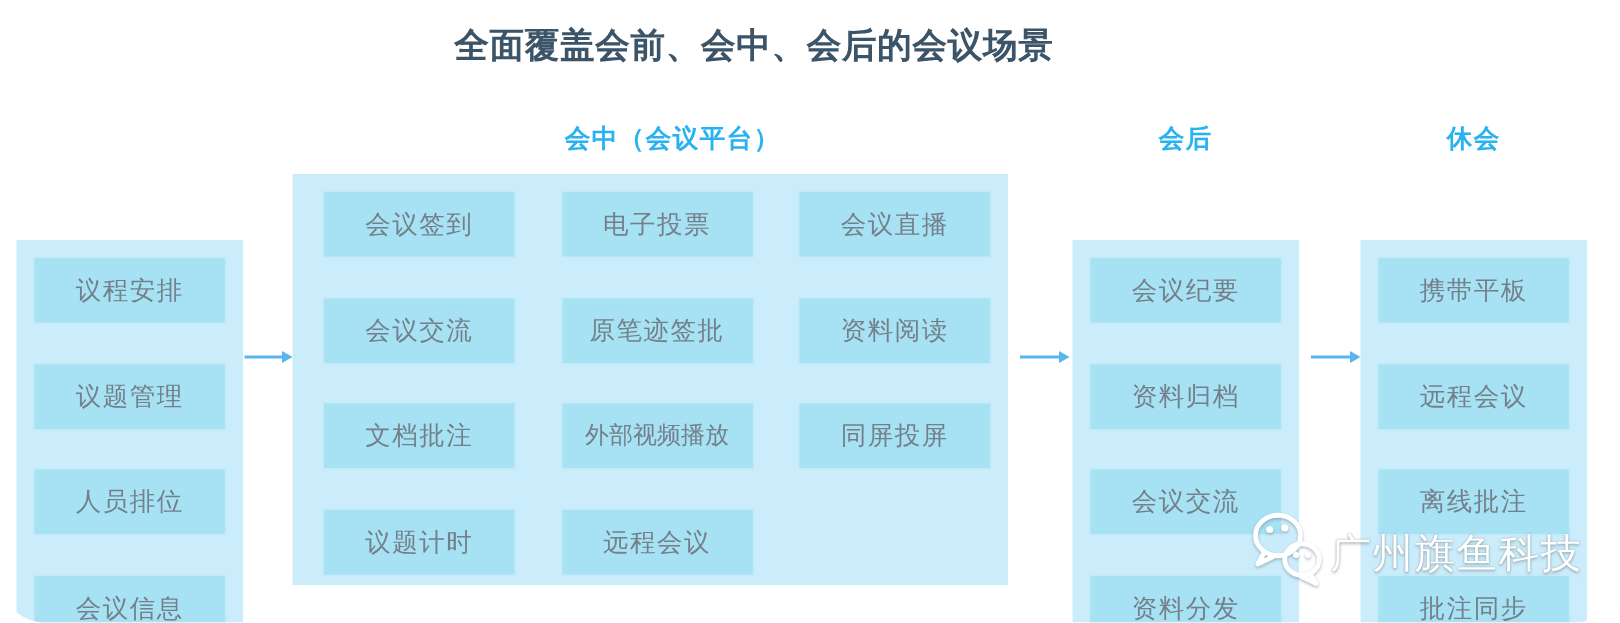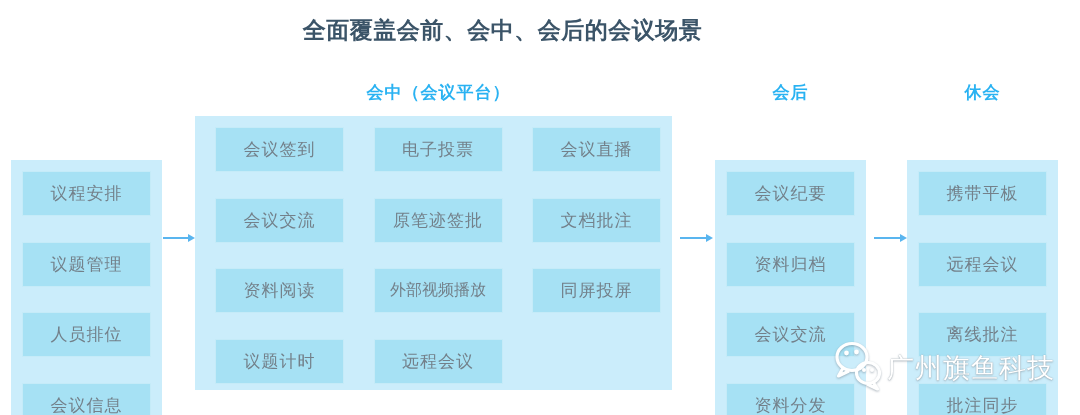--- a/index.html
+++ b/index.html
@@ -1,25 +1,25 @@
 <!DOCTYPE html>
 <html><head>
 <meta charset="utf-8">
 <style>
   html,body{margin:0;padding:0;background:#ffffff;}
   body{font-family:"Liberation Sans", sans-serif;}
-  .stage{position:relative;width:1080px;height:415px;background:#ffffff;overflow:hidden;}
+  .stage{position:relative;width:1080px;height:415px;background:#ffffff;overflow:hidden;border-radius:30px;}
 
   .title{position:absolute;top:15px;left:0;width:1005px;text-align:center;
          font-size:23px;font-weight:bold;color:#3b5468;letter-spacing:0.5px;}
 
   .col-header{position:absolute;top:81px;font-size:17px;font-weight:bold;
               color:#29b2f2;text-align:center;letter-spacing:1px;}
   .hdr-pre{left:11px;width:151px;}
-  .hdr-during{left:200px;width:477px;font-family:Liberation Serif, serif;}
+  .hdr-during{left:210px;width:477px;font-family:Liberation Serif, serif;}
   .hdr-post{left:715px;width:151px;}
   .hdr-recess{left:907px;width:151px;}
 
   .panel{position:absolute;top:116px;height:274px;background:#cbedfb;
          box-sizing:border-box;}
   .panel-flex{display:flex;flex-direction:column;justify-content:space-between;
               padding:11px 11px 6px;margin-top:44px;}
   .panel-pre{left:11px;width:151px;}
   .panel-during{left:195px;width:477px;display:grid;
                 grid-template-columns:repeat(3,129px);
@@ -66,22 +66,22 @@
     <div class="fbox">人员排位</div>
     <div class="fbox">会议信息</div>
   </div>
 
   <div class="panel panel-during">
     <div class="fbox">会议签到</div>
     <div class="fbox">电子投票</div>
     <div class="fbox">会议直播</div>
     <div class="fbox">会议交流</div>
     <div class="fbox">原笔迹签批</div>
+    <div class="fbox">资料阅读</div>
     <div class="fbox">文档批注</div>
-    <div class="fbox">资料阅读</div>
     <div class="fbox long">外部视频播放</div>
     <div class="fbox">同屏投屏</div>
     <div class="fbox">议题计时</div>
     <div class="fbox">远程会议</div>
   </div>
 
   <div class="panel panel-flex panel-post">
     <div class="fbox">会议纪要</div>
     <div class="fbox">资料归档</div>
     <div class="fbox">会议交流</div>

